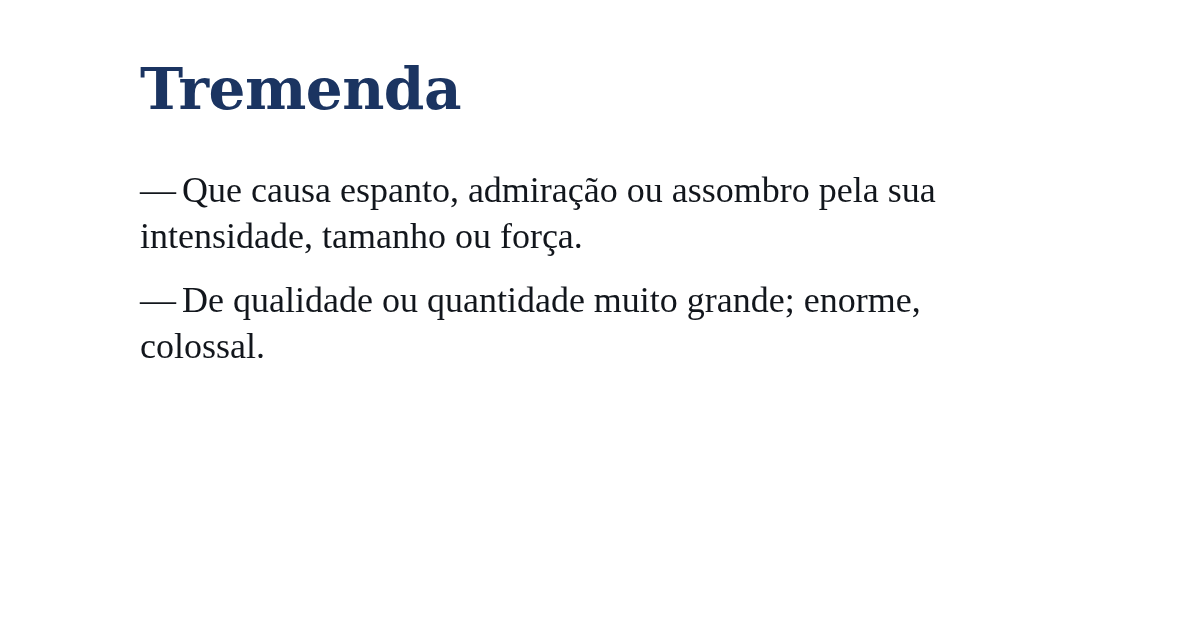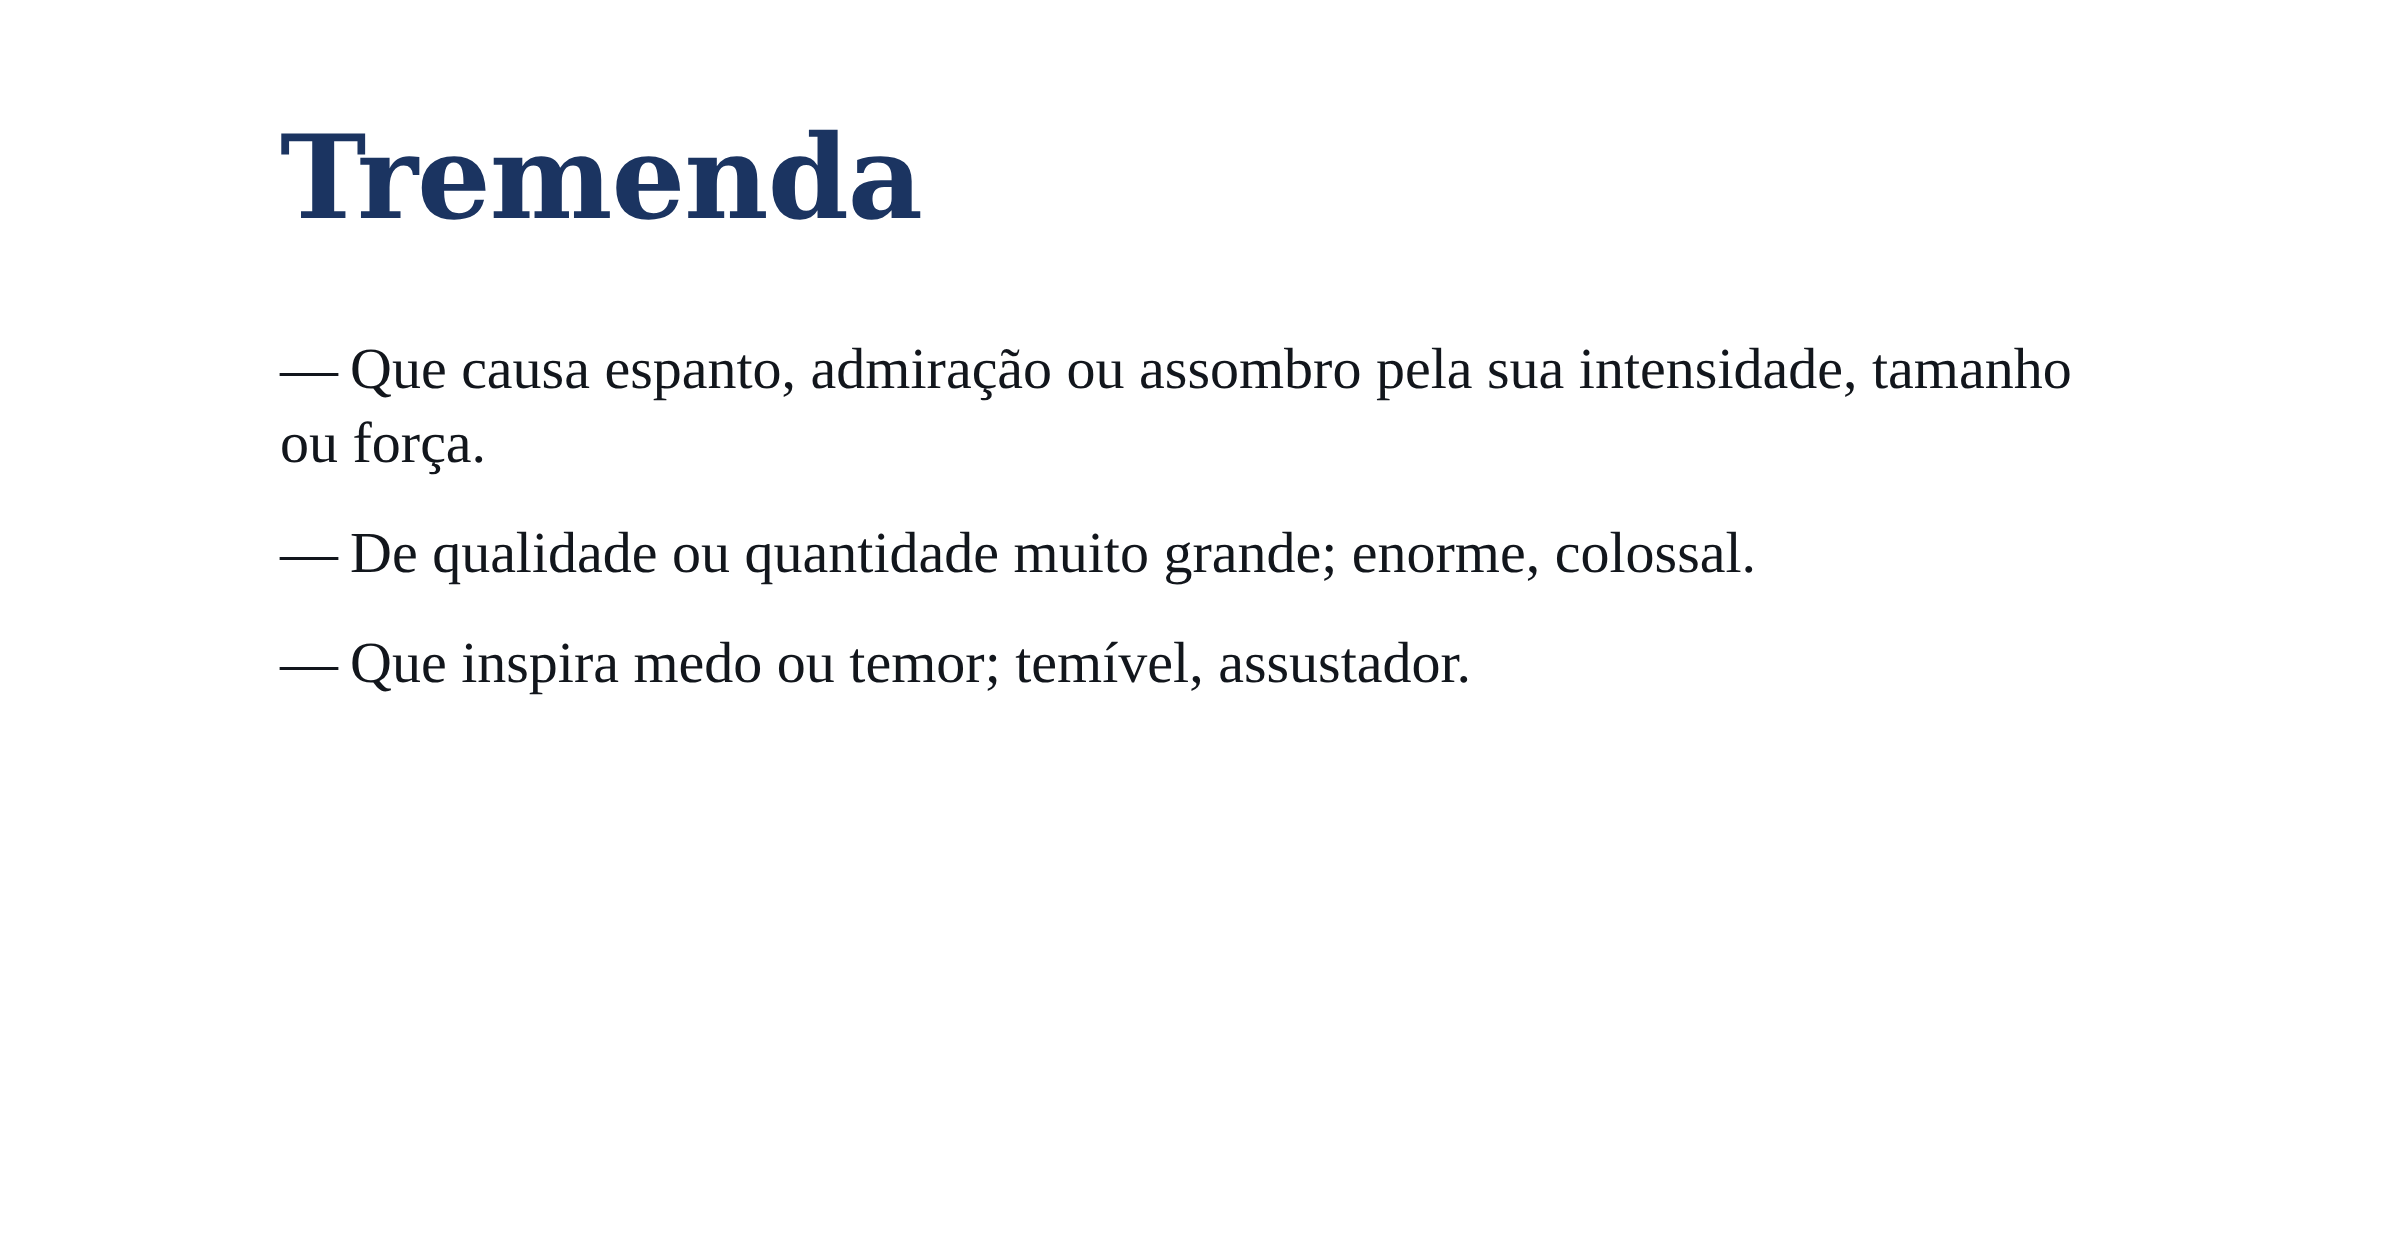--- a/index.html
+++ b/index.html
@@ -36,21 +36,21 @@
     font-weight: bold;
     font-size: 24px;
     color: #1b3461;
     margin: 6px 0 0 2px;
   }
   .definitions {
     margin-top: 46px;
   }
   .definition {
     font-family: "Liberation Serif", serif;
-    font-size: 29px;
+    font-size: 36px;
     line-height: 1.28;
     color: #12161c;
     margin: 0 0 18px 0;
     max-width: 900px;
   }
   .definition .dash {
     margin-right: 6px;
   }
   .source {
     position: absolute;
@@ -78,20 +78,17 @@
 
     <p class="definition">
       <span class="dash">—</span><span>Que causa espanto, admiração ou assombro pela sua intensidade, tamanho ou força.</span>
     </p>
 
     <p class="definition">
       <span class="dash">—</span><span>De qualidade ou quantidade muito grande; enorme, colossal.</span>
     </p>
 
 
-    <p class="definition">
-      <span class="dash">—</span><span>Que inspira medo ou temor; temível, assustador.</span>
-    </p>
 
   </div>
 
 
 </div>
 
 </body></html>

